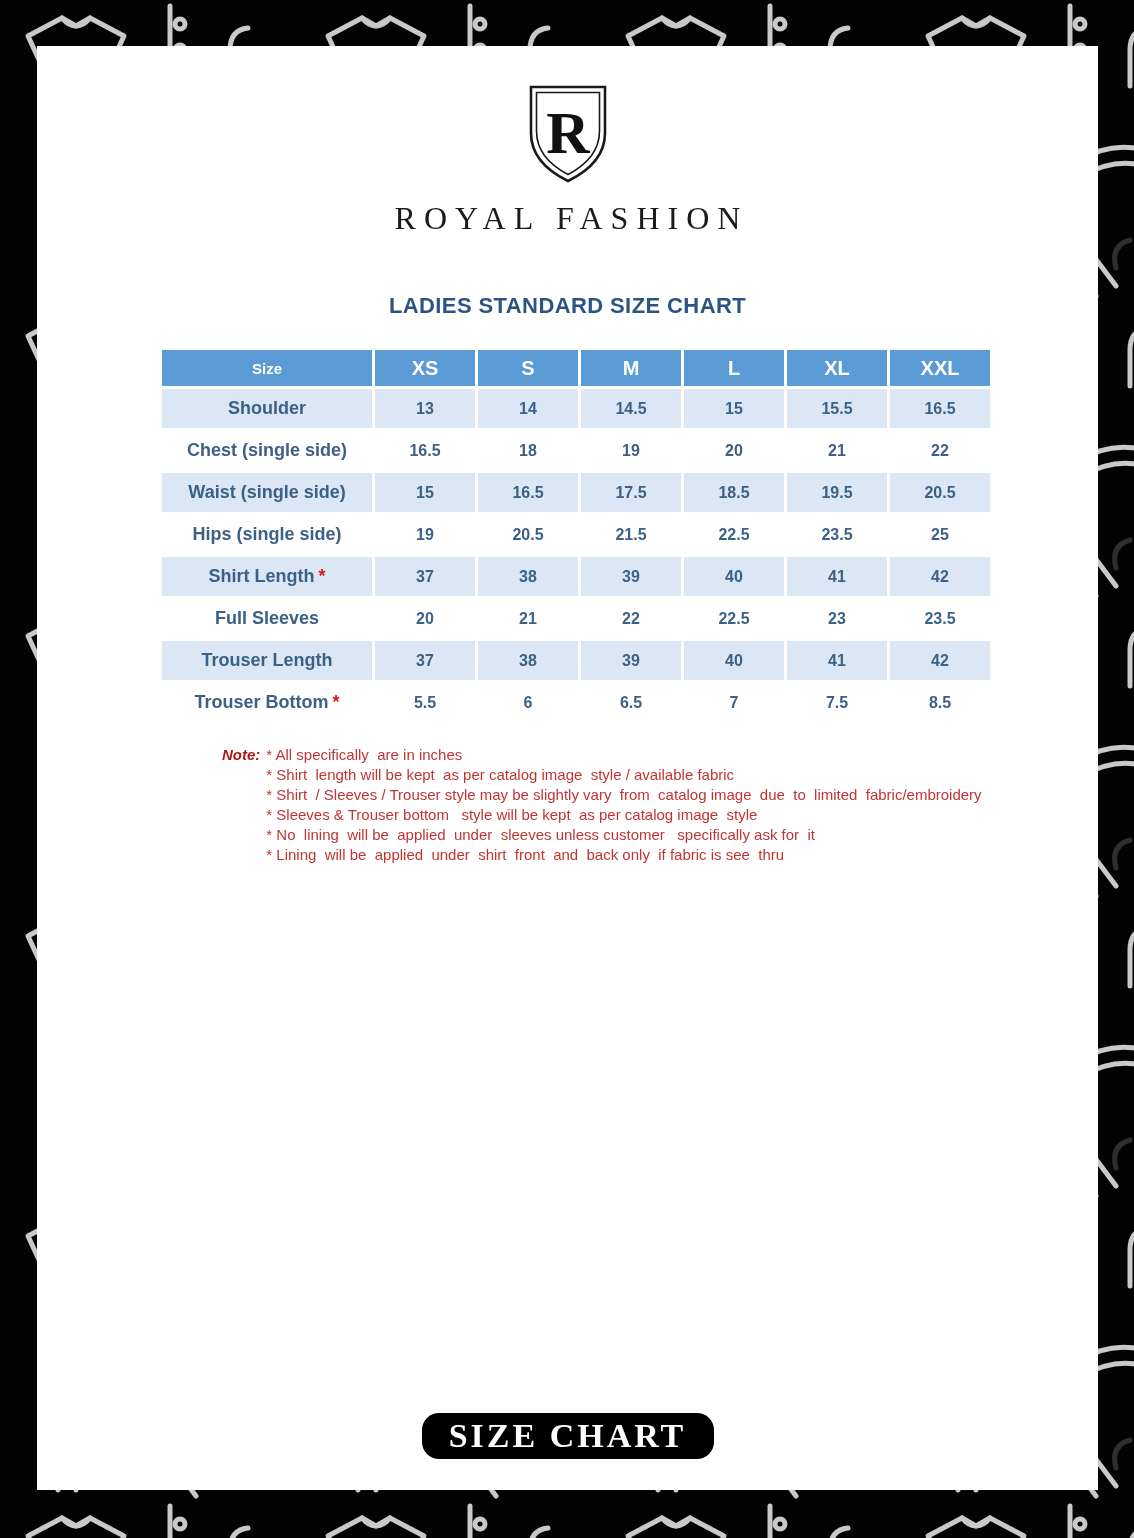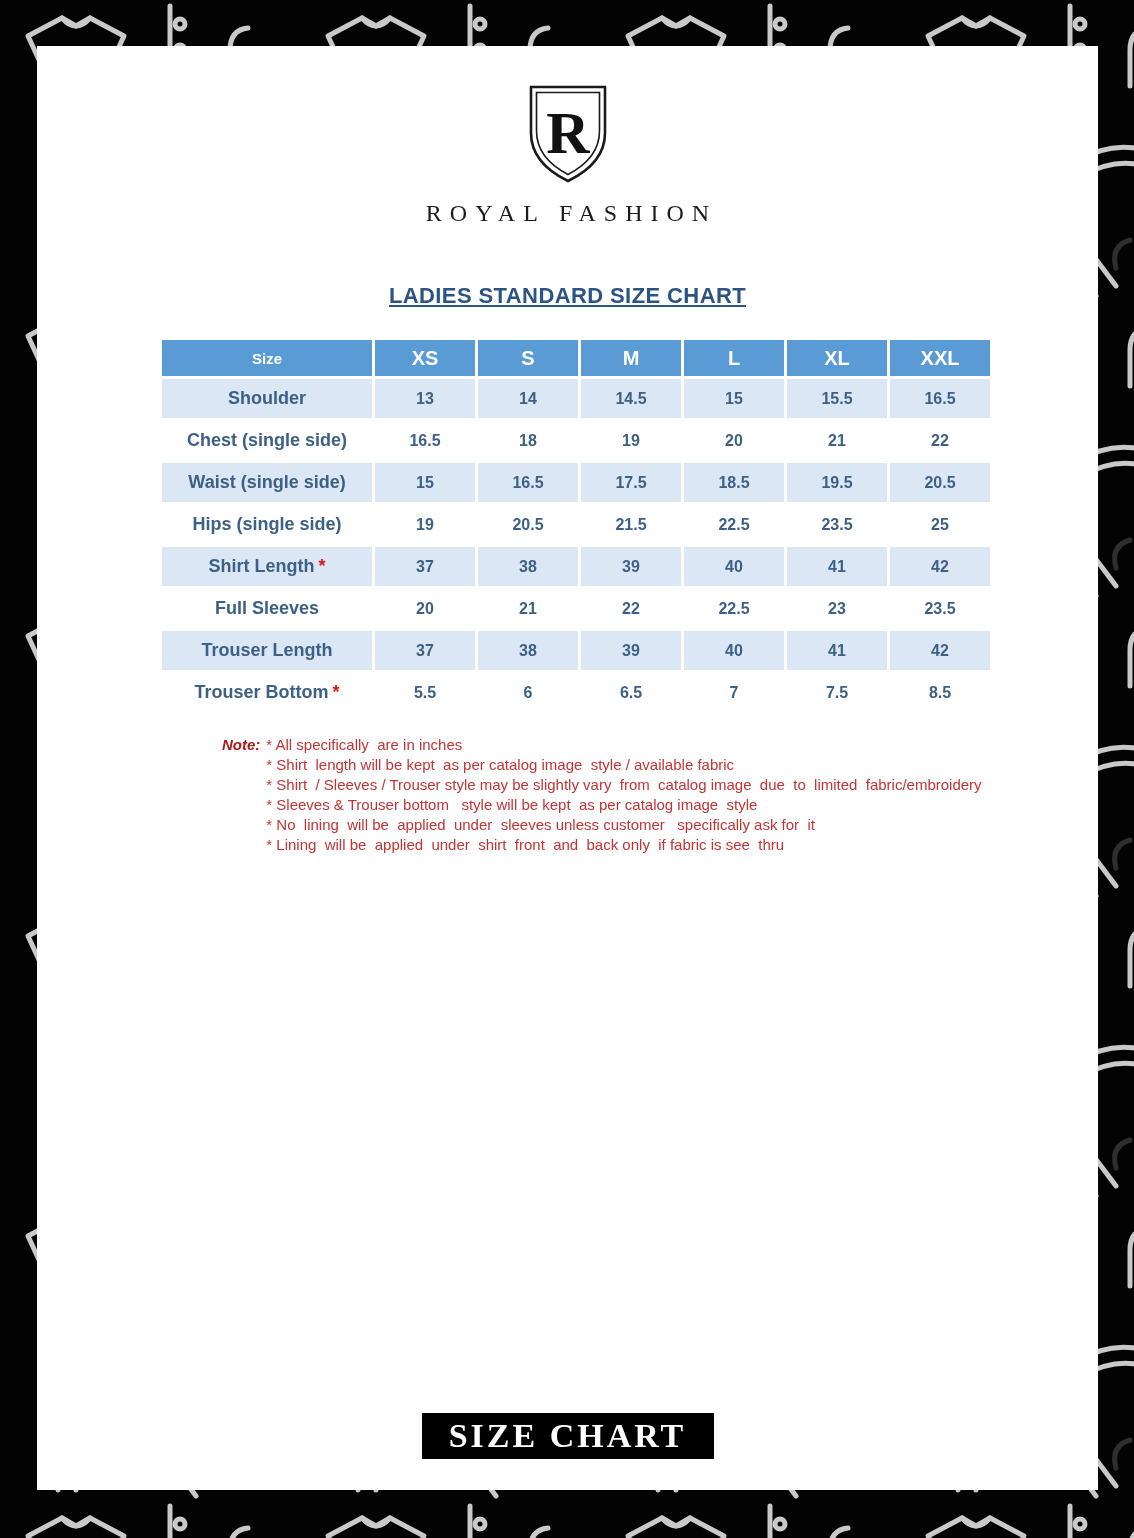--- a/index.html
+++ b/index.html
@@ -16,28 +16,27 @@
     position:absolute;left:37px;top:46px;
     width:1061px;height:1444px;
     background:#ffffff;
     box-sizing:border-box;
   }
 
   .logo-wrap{padding-top:38px;text-align:center;}
   .brand-name{
     margin-top:12px;text-align:center;
     font-family:"Liberation Serif",serif;
-    font-size:24px;font-weight:500;color:#1b1b1b;
+    font-size:32px;font-weight:500;color:#1b1b1b;
     letter-spacing:8px;padding-left:8px;
   }
   .doc-title{
     margin-top:56px;text-align:center;
     font-size:22px;font-weight:bold;color:#2b5484;
     letter-spacing:0.4px;
-    text-decoration:underline;
   }
 
   table.size-table{
     margin:28px 0 0 122px;
     border-collapse:separate;border-spacing:3px;
     table-layout:fixed;
   }
   .size-table col.c-label{width:210px;}
   .size-table col.c-size{width:100px;}
   .size-table th{
@@ -66,20 +65,21 @@
   .note-item{white-space:pre-wrap;}
 
   .banner{
     position:absolute;left:50%;bottom:31px;transform:translateX(-50%);
     background:#000000;color:#ffffff;
     height:46px;min-width:292px;box-sizing:border-box;
     display:flex;align-items:center;justify-content:center;
     font-family:"Liberation Serif",serif;
     font-size:34px;font-weight:bold;letter-spacing:3px;
     padding:0 16px;
+    border-radius:17px;
   }
 </style>
 </head>
 <body>
 
 <div class="frame">
 
   <svg class="pattern-svg" width="1134" height="1538" aria-hidden="true">
     <defs>
       <pattern id="clothes" width="300" height="300" patternUnits="userSpaceOnUse">

